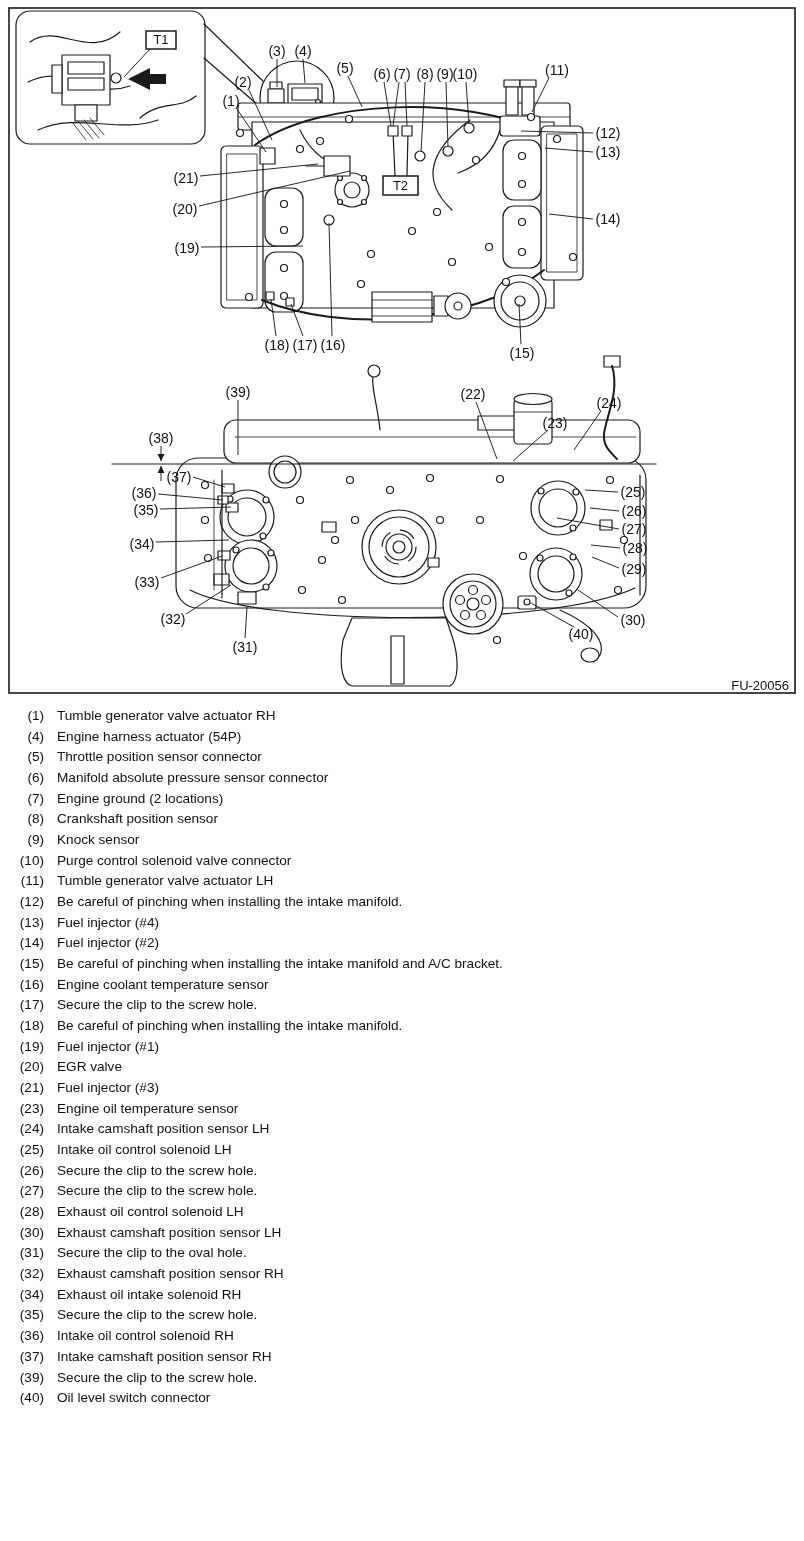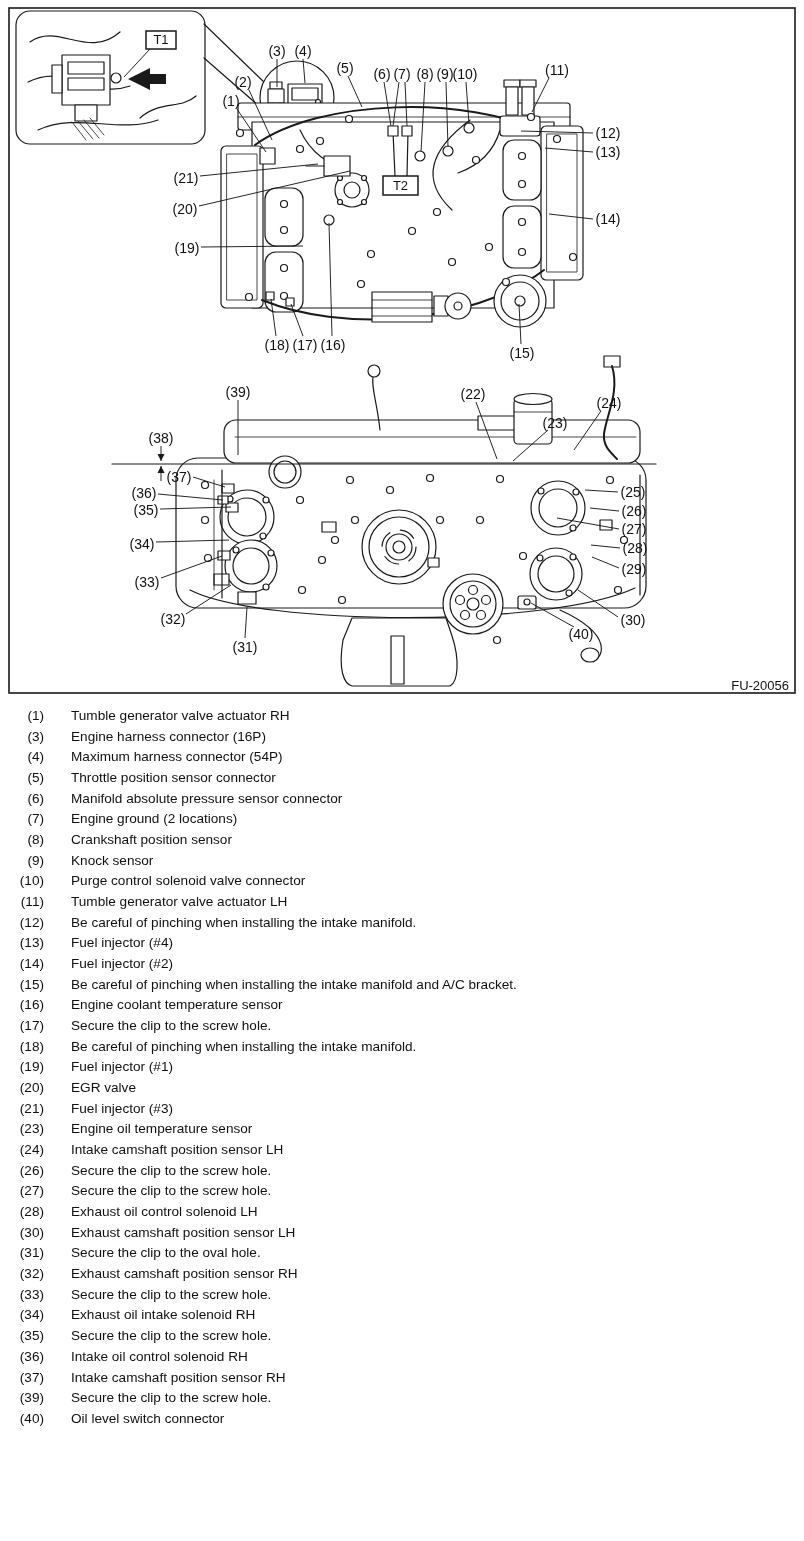--- a/index.html
+++ b/index.html
@@ -14,21 +14,21 @@
   .frame{fill:none;stroke:#1a1a1a;stroke-width:1.6;}
   .labelbox{fill:#ffffff;stroke:#1a1a1a;stroke-width:1.5;}
   .boxtext{font:13px "Liberation Sans",sans-serif;fill:#111;text-anchor:middle;}
   .callout-text{font:14px "Liberation Sans",sans-serif;fill:#111;text-anchor:middle;}
   .figcode{font:13px "Liberation Sans",sans-serif;fill:#111;text-anchor:end;}
   .lead{stroke:#1a1a1a;stroke-width:0.95;fill:none;}
   .arrowfill{fill:#1a1a1a;stroke:none;}
   #legend{position:absolute;left:0;top:706px;width:804px;}
   .lrow{height:20.68px;line-height:20.68px;white-space:nowrap;font-size:13.6px;}
   .lnum{display:inline-block;width:44px;text-align:right;}
-  .ltxt{margin-left:27px;}
+  .ltxt{margin-left:13px;}
 </style>
 </head>
 <body>
 
 <div id="stage">
 
 <svg id="dsvg" width="804" height="700" viewBox="0 0 804 700">
 
   <rect class="frame" x="9" y="8" width="786" height="685"></rect>
 
@@ -349,48 +349,47 @@
         <text x="238" y="397" class="callout-text">(39)</text>
         <line x1="574" y1="627" x2="531" y2="603" class="lead"></line>
         <text x="581" y="639" class="callout-text">(40)</text>
       </g>
 
   <text class="figcode" x="789" y="690">FU-20056</text>
 </svg>
 
 <div id="legend">
       <div class="lrow"><span class="lnum">(1)</span><span class="ltxt">Tumble generator valve actuator RH</span></div>
-      <div class="lrow"><span class="lnum">(3)</span><span class="ltxt">Engine harness connector (16P)</span></div>
-      <div class="lrow"><span class="lnum">(4)</span><span class="ltxt">Maximum harness connector (54P)</span></div>
+      <div class="lrow"><span class="lnum">(4)</span><span class="ltxt">Engine harness actuator (54P)</span></div>
       <div class="lrow"><span class="lnum">(5)</span><span class="ltxt">Throttle position sensor connector</span></div>
       <div class="lrow"><span class="lnum">(6)</span><span class="ltxt">Manifold absolute pressure sensor connector</span></div>
       <div class="lrow"><span class="lnum">(7)</span><span class="ltxt">Engine ground (2 locations)</span></div>
       <div class="lrow"><span class="lnum">(8)</span><span class="ltxt">Crankshaft position sensor</span></div>
       <div class="lrow"><span class="lnum">(9)</span><span class="ltxt">Knock sensor</span></div>
       <div class="lrow"><span class="lnum">(10)</span><span class="ltxt">Purge control solenoid valve connector</span></div>
       <div class="lrow"><span class="lnum">(11)</span><span class="ltxt">Tumble generator valve actuator LH</span></div>
       <div class="lrow"><span class="lnum">(12)</span><span class="ltxt">Be careful of pinching when installing the intake manifold.</span></div>
       <div class="lrow"><span class="lnum">(13)</span><span class="ltxt">Fuel injector (#4)</span></div>
       <div class="lrow"><span class="lnum">(14)</span><span class="ltxt">Fuel injector (#2)</span></div>
       <div class="lrow"><span class="lnum">(15)</span><span class="ltxt">Be careful of pinching when installing the intake manifold and A/C bracket.</span></div>
       <div class="lrow"><span class="lnum">(16)</span><span class="ltxt">Engine coolant temperature sensor</span></div>
       <div class="lrow"><span class="lnum">(17)</span><span class="ltxt">Secure the clip to the screw hole.</span></div>
       <div class="lrow"><span class="lnum">(18)</span><span class="ltxt">Be careful of pinching when installing the intake manifold.</span></div>
       <div class="lrow"><span class="lnum">(19)</span><span class="ltxt">Fuel injector (#1)</span></div>
       <div class="lrow"><span class="lnum">(20)</span><span class="ltxt">EGR valve</span></div>
       <div class="lrow"><span class="lnum">(21)</span><span class="ltxt">Fuel injector (#3)</span></div>
       <div class="lrow"><span class="lnum">(23)</span><span class="ltxt">Engine oil temperature sensor</span></div>
       <div class="lrow"><span class="lnum">(24)</span><span class="ltxt">Intake camshaft position sensor LH</span></div>
+      <div class="lrow"><span class="lnum">(25)</span><span class="ltxt">Intake oil control solenoid LH</span></div>
       <div class="lrow"><span class="lnum">(26)</span><span class="ltxt">Secure the clip to the screw hole.</span></div>
       <div class="lrow"><span class="lnum">(27)</span><span class="ltxt">Secure the clip to the screw hole.</span></div>
       <div class="lrow"><span class="lnum">(28)</span><span class="ltxt">Exhaust oil control solenoid LH</span></div>
       <div class="lrow"><span class="lnum">(30)</span><span class="ltxt">Exhaust camshaft position sensor LH</span></div>
       <div class="lrow"><span class="lnum">(31)</span><span class="ltxt">Secure the clip to the oval hole.</span></div>
       <div class="lrow"><span class="lnum">(32)</span><span class="ltxt">Exhaust camshaft position sensor RH</span></div>
-      <div class="lrow"><span class="lnum">(33)</span><span class="ltxt">Secure the clip to the screw hole.</span></div>
       <div class="lrow"><span class="lnum">(34)</span><span class="ltxt">Exhaust oil intake solenoid RH</span></div>
       <div class="lrow"><span class="lnum">(35)</span><span class="ltxt">Secure the clip to the screw hole.</span></div>
       <div class="lrow"><span class="lnum">(36)</span><span class="ltxt">Intake oil control solenoid RH</span></div>
       <div class="lrow"><span class="lnum">(37)</span><span class="ltxt">Intake camshaft position sensor RH</span></div>
       <div class="lrow"><span class="lnum">(39)</span><span class="ltxt">Secure the clip to the screw hole.</span></div>
       <div class="lrow"><span class="lnum">(40)</span><span class="ltxt">Oil level switch connector</span></div>
     </div>
 
 </div>
 

